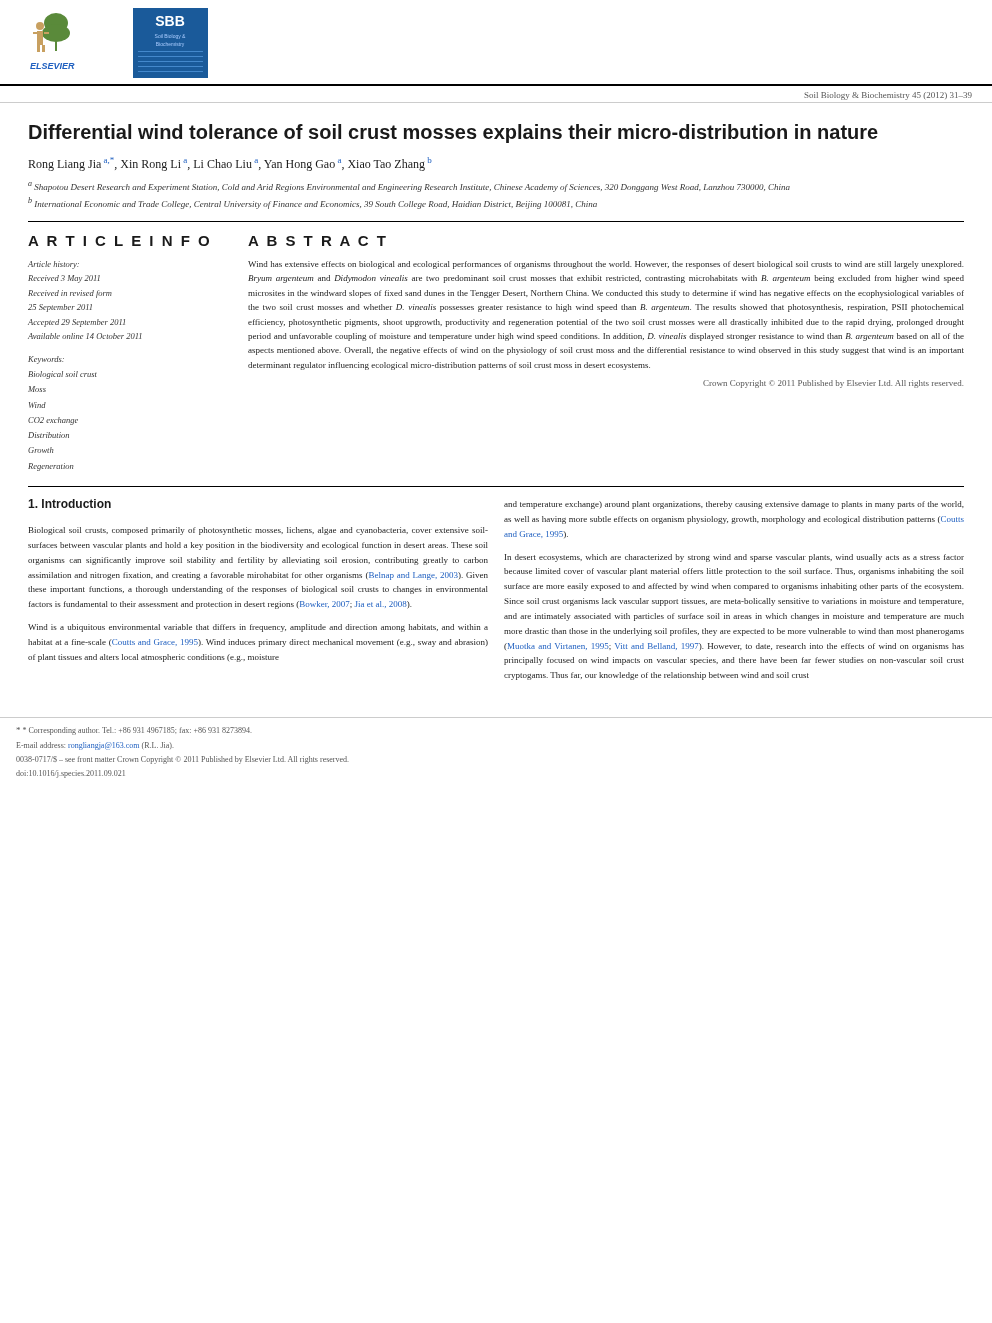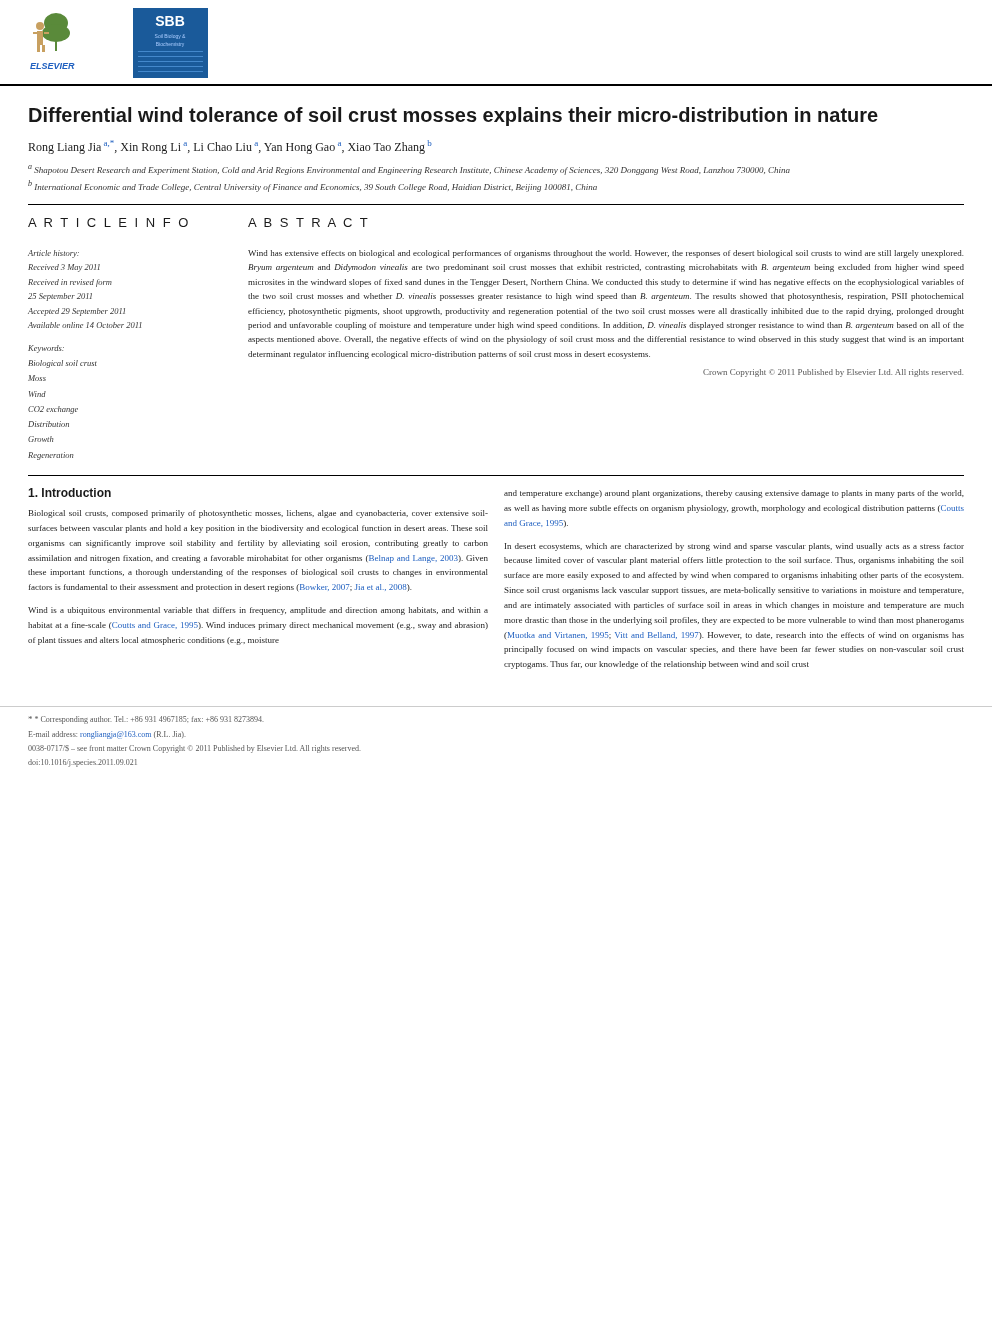--- a/index.html
+++ b/index.html
@@ -139,26 +139,26 @@
     .col-left {
       width: 200px;
       flex-shrink: 0;
     }
     .col-right {
       flex: 1;
     }
 
     
     .section-heading-small {
-      font-size: 13px;
-      font-weight: normal;
+      font-size: 15px;
+      font-weight: bold;
       letter-spacing: 2px;
       text-transform: uppercase;
       color: #1a1a1a;
-      margin-bottom: 16px;
+      margin-bottom: 8px;
       font-family: Arial, sans-serif;
     }
     .article-info-block {
       font-size: 8.5px;
       color: #333;
       font-style: italic;
       line-height: 1.7;
     }
     .keywords-block {
       font-size: 8.5px;
@@ -191,38 +191,38 @@
       gap: 16px;
     }
     .body-col {
       flex: 1;
     }
 
     .section-title {
       font-size: 12px;
       font-weight: bold;
       color: #1a1a1a;
-      margin-bottom: 6px;
+      margin-bottom: 12px;
       font-family: Arial, sans-serif;
     }
     .body-paragraph {
       font-size: 9px;
       color: #1a1a1a;
       line-height: 1.65;
       text-align: justify;
       margin-bottom: 8px;
     }
     .body-ref {
       color: #2060c0;
     }
 
     
     .footer {
       border-top: 1px solid #ccc;
-      padding: 6px 28px;
+      padding: 6px 16px;
       font-size: 8px;
       color: #555;
       margin-top: 10px;
     }
     .footnote {
       margin-bottom: 2px;
       line-height: 1.5;
     }
     .footnote-star {
       font-size: 9px;
@@ -273,20 +273,21 @@
 
         <rect x="5" y="43" width="65" height="1" fill="#4488cc"></rect>
         <rect x="5" y="48" width="65" height="1" fill="#4488cc"></rect>
         <rect x="5" y="53" width="65" height="1" fill="#4488cc"></rect>
         <rect x="5" y="58" width="65" height="1" fill="#4488cc"></rect>
         <rect x="5" y="63" width="65" height="1" fill="#4488cc"></rect>
       </svg>
     </div>
   </div>
 
+  <div class="journal-citation">Soil Biology &amp; Biochemistry 45 (2012) 31–39</div>
 
   <div class="main-content">
 
     <div class="article-title">Differential wind tolerance of soil crust mosses explains their micro-distribution in nature</div>
 
     <div class="authors">
       <span>Rong Liang Jia</span><span class="author-sup"> a,*</span><span>, </span>
       <span>Xin Rong Li</span><span class="author-sup"> a</span><span>, </span>
       <span>Li Chao Liu</span><span class="author-sup"> a</span><span>, </span>
       <span>Yan Hong Gao</span><span class="author-sup"> a</span><span>, </span>

